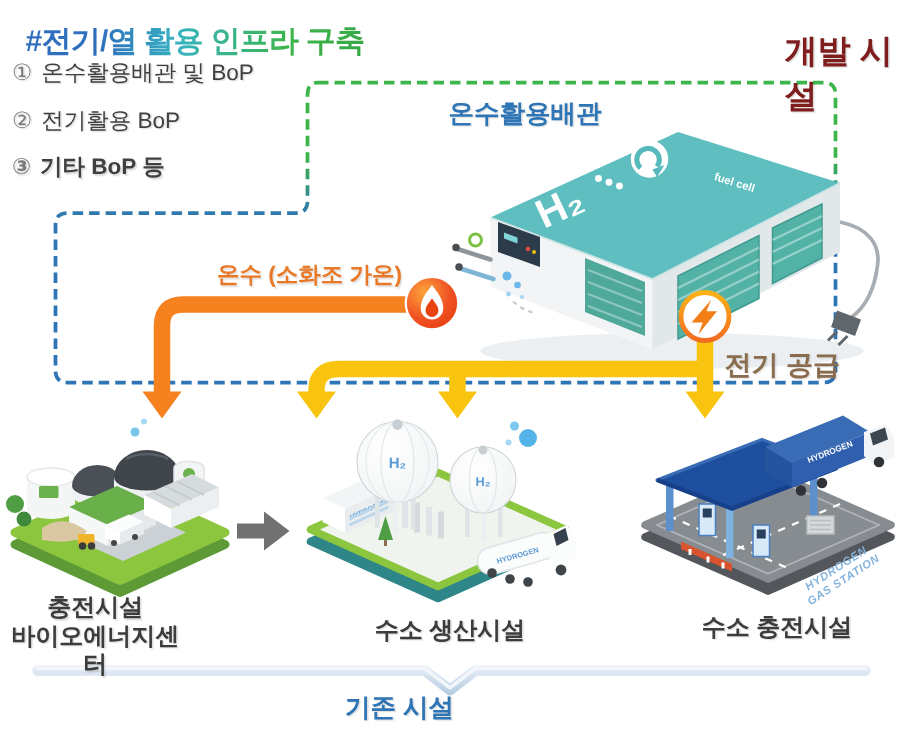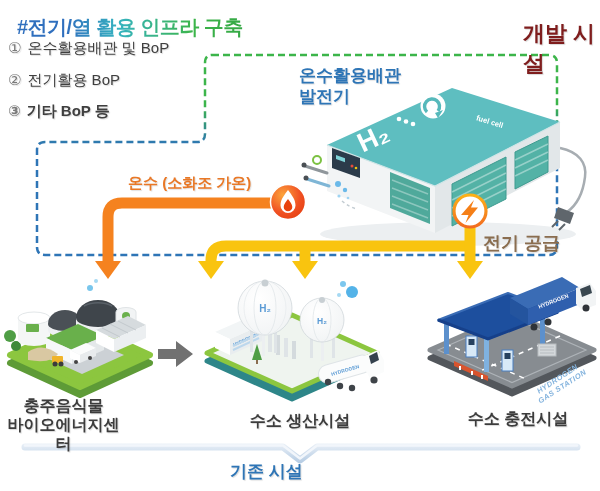--- a/index.html
+++ b/index.html
@@ -14,21 +14,21 @@
   
   .bop-item{left:8px;font-size:15px;color:#3f3f3f;text-shadow:1px 1px 1px rgba(0,0,0,0.15);}
   .bop-item .num{color:#7a7a7a;margin-right:6px;}
   .bop-1{top:39px;text-align:right;} .bop-2{top:71px;} .bop-3{top:102px;font-weight:bold;}
   
   .dev-label{left:483px;top:19px;font-size:22px;font-weight:700;color:#7f1d1d;text-shadow:1px 1px 1px rgba(0,0,0,0.15);margin-left:40px;}
   .existing-label{left:230px;top:460px;width:140px;text-align:left;font-size:17px;font-weight:700;color:#2e75b6;text-shadow:1px 1px 1px rgba(0,0,0,0.15);}
   
   .gen-label{left:299px;top:65px;font-size:17px;font-weight:700;color:#2e75b6;line-height:21px;text-shadow:1px 1px 1px rgba(0,0,0,0.12);}
   
-  .hotwater-label{left:128px;top:174px;width:140px;text-align:left;font-size:15px;font-weight:700;color:#e97826;text-shadow:1px 1px 1px rgba(0,0,0,0.12);}
+  .hotwater-label{left:128px;top:174px;width:140px;text-align:right;font-size:15px;font-weight:700;color:#e97826;text-shadow:1px 1px 1px rgba(0,0,0,0.12);}
   .elec-label{left:483px;top:231px;font-size:18px;font-weight:700;color:#8a6d4f;text-shadow:1px 1px 1px rgba(0,0,0,0.12);}
   
   .fac-label{font-size:16px;font-weight:600;color:#3c3c3c;text-align:center;line-height:19px;text-shadow:1px 1px 1px rgba(0,0,0,0.15);}
   .fac-bio{left:0px;top:396px;width:127px;}
   .fac-prod{left:230px;top:411px;width:140px;}
   .fac-chg{left:448px;top:409px;width:140px;}
   svg{display:block;}
 </style>
 </head>
 <body>
@@ -295,27 +295,26 @@
     <span class="num">②</span><span>전기활용 BoP</span>
   </div>
   <div class="abs bop-item bop-3">
     <span class="num">③</span><span>기타 BoP 등</span>
   </div>
 
   <div class="abs dev-label">개발 시설</div>
 
   <div class="abs gen-label">
     <div>온수활용배관</div>
-    <div>발전기</div>
   </div>
 
   <div class="abs hotwater-label">온수 (소화조 가온)</div>
   <div class="abs elec-label">전기 공급</div>
 
   <div class="abs fac-label fac-bio">
-    <div>충주음식물</div>
+    <div>충전시설</div>
     <div>바이오에너지센터</div>
   </div>
   <div class="abs fac-label fac-prod">수소 생산시설</div>
   <div class="abs fac-label fac-chg">수소 충전시설</div>
 
   <div class="abs existing-label">기존 시설</div>
 </div>
 
 </body></html>

